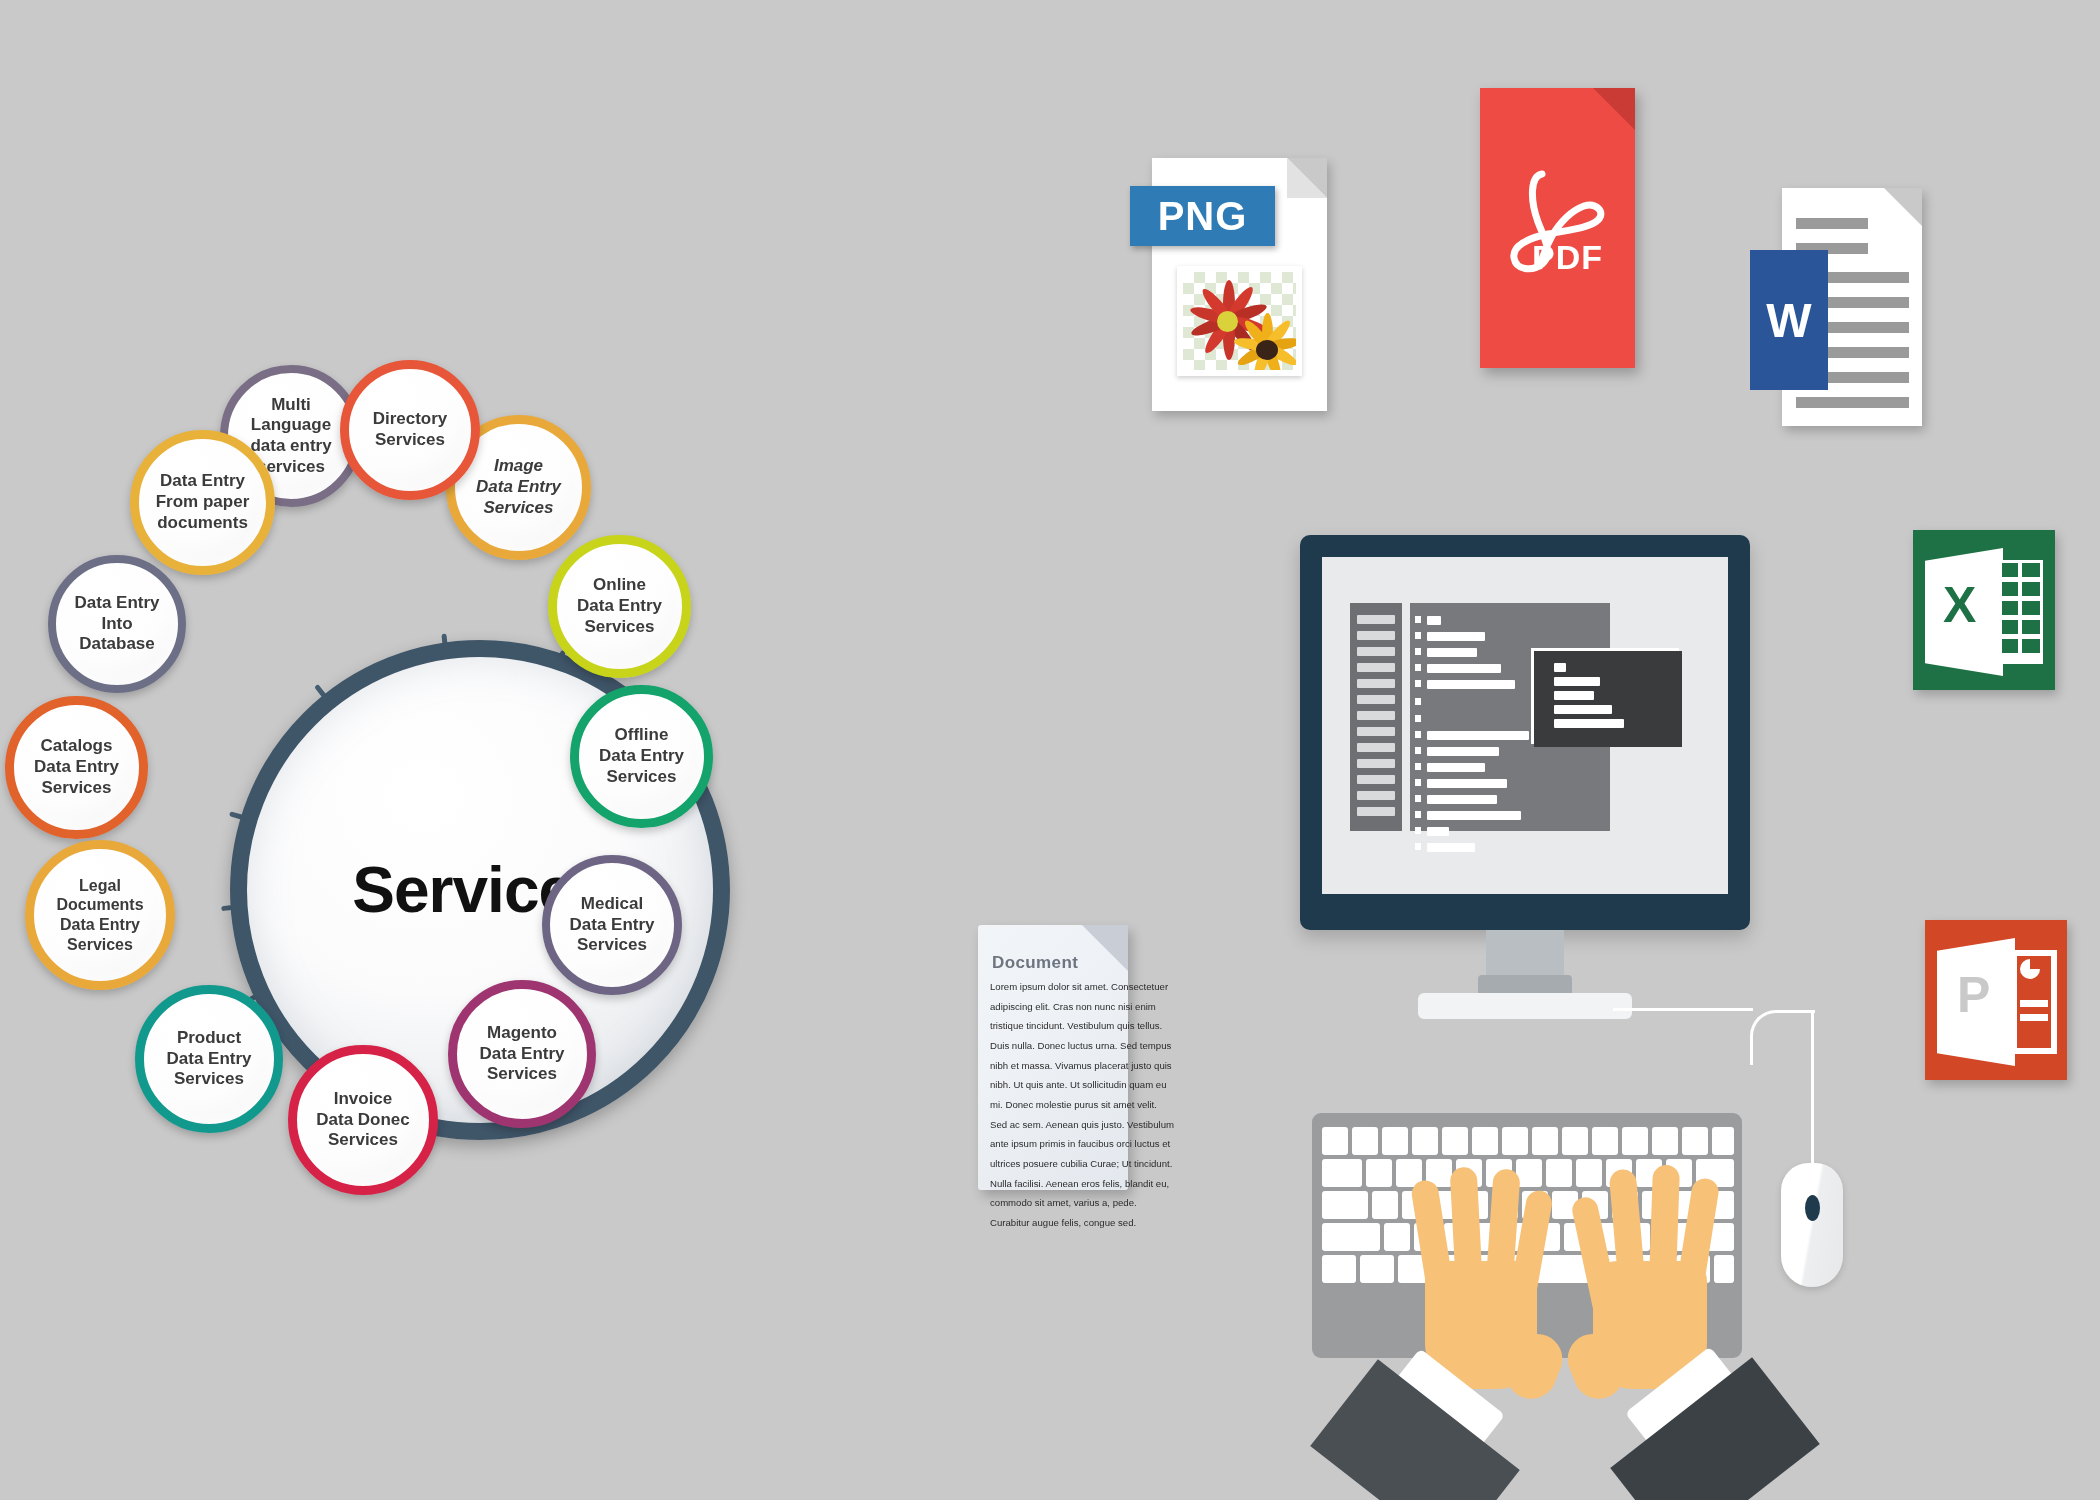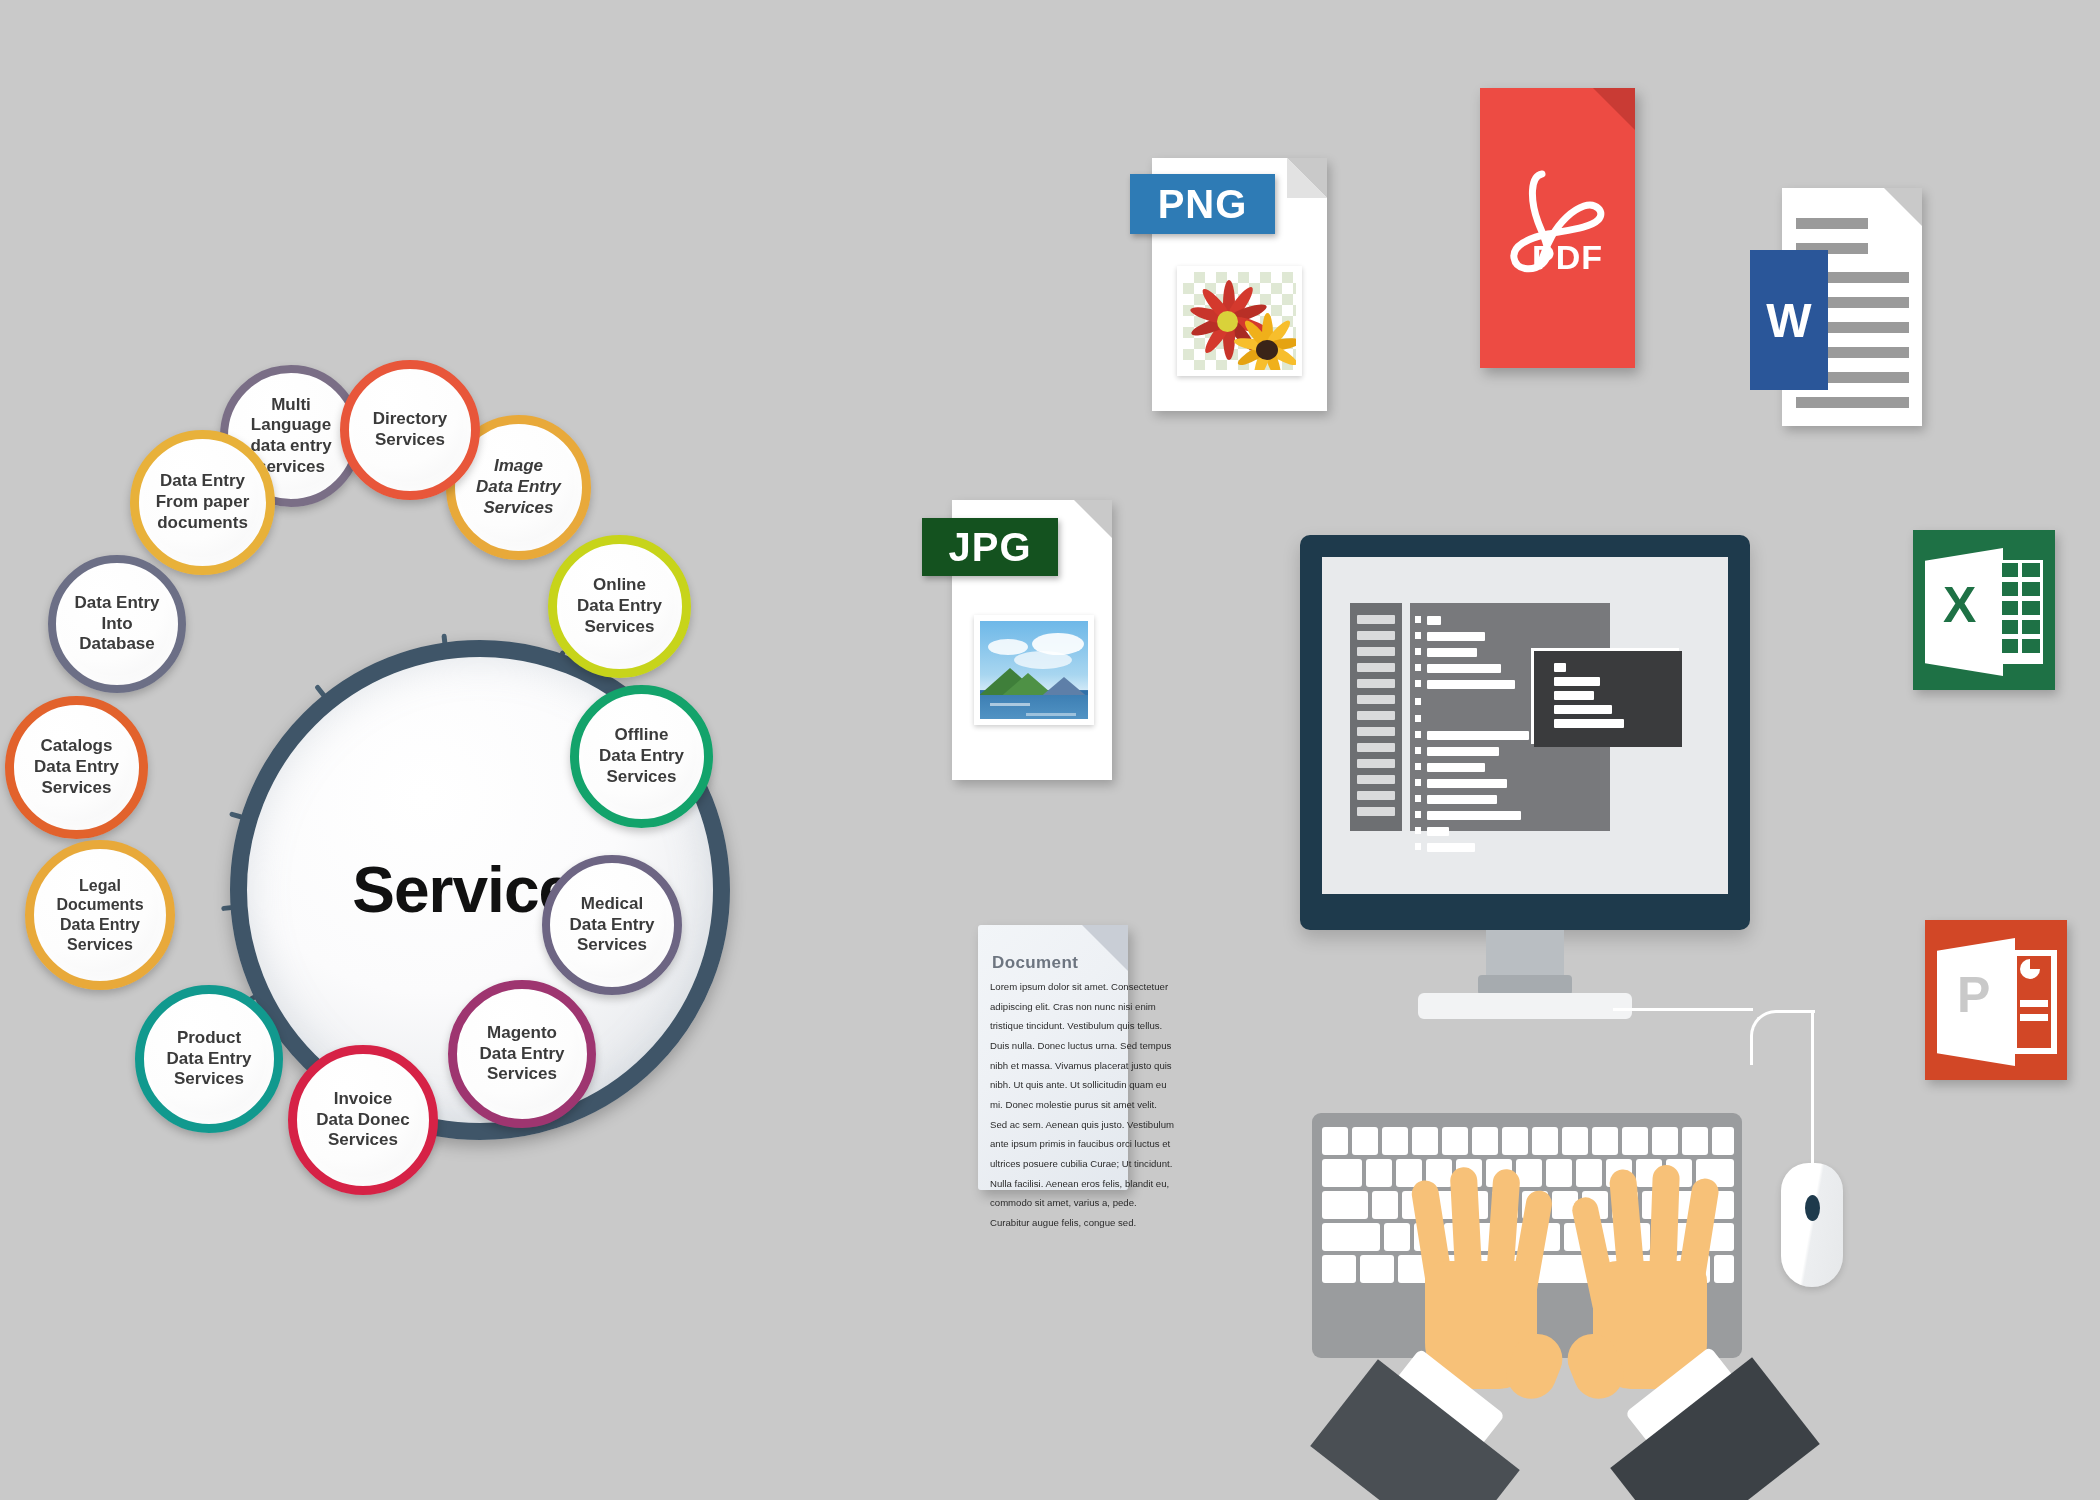--- a/index.html
+++ b/index.html
@@ -226,21 +226,21 @@
     <div class="node" style="left:310px;top:-80px;width:140px;height:140px;border:9px solid #E8563A;">
       <div class="txt" style="white-space:pre-line;font-size:17px;">Directory
 Services</div>
     </div>
   </div>
 
   <div style="position:absolute;left:1152px;top:158px;width:175px;height:253px;">
     <div class="doc-sheet" style="left:0;top:0;width:175px;height:253px;"></div>
     <div style="position:absolute;right:0;top:0;width:0;height:0;border-left:40px solid transparent;border-top:40px solid #c9c9c9;"></div>
     <div style="position:absolute;right:0;top:0;width:0;height:0;border-right:40px solid transparent;border-bottom:40px solid #e2e2e2;"></div>
-    <div class="badge" style="left:-22px;top:16px;width:145px;height:60px;background:#2E7BB5;font-size:40px;">PNG</div>
+    <div class="badge" style="left:-22px;top:28px;width:145px;height:60px;background:#2E7BB5;font-size:40px;">PNG</div>
     <div class="thumb" style="left:25px;top:108px;width:125px;height:110px;">
       <div class="checker">
 
         <div style="position:absolute;left:2px;top:6px;width:86px;height:86px;">
           <div class="petal" style="left:38px;top:2px;width:12px;height:40px;background:#C8352B;transform:rotate(0deg);"></div>
           <div class="petal" style="left:38px;top:2px;width:12px;height:40px;background:#D4392D;transform:rotate(35deg);"></div>
           <div class="petal" style="left:38px;top:2px;width:12px;height:40px;background:#B82F26;transform:rotate(70deg);"></div>
           <div class="petal" style="left:38px;top:2px;width:12px;height:40px;background:#D4392D;transform:rotate(105deg);"></div>
           <div class="petal" style="left:38px;top:2px;width:12px;height:40px;background:#A82A22;transform:rotate(140deg);"></div>
           <div class="petal" style="left:38px;top:2px;width:12px;height:40px;background:#C8352B;transform:rotate(180deg);"></div>
@@ -286,39 +286,20 @@
       <div class="wline" style="left:14px;top:84px;width:113px;"></div>
       <div class="wline" style="left:14px;top:109px;width:113px;"></div>
       <div class="wline" style="left:14px;top:134px;width:113px;"></div>
       <div class="wline" style="left:14px;top:159px;width:113px;"></div>
       <div class="wline" style="left:14px;top:184px;width:113px;"></div>
       <div class="wline" style="left:14px;top:209px;width:113px;"></div>
     </div>
     <div class="wbadge" style="left:-32px;top:62px;width:78px;height:140px;font-size:48px;">W</div>
   </div>
 
-  <div style="position:absolute;left:952px;top:500px;width:160px;height:280px;">
-    <div class="doc-sheet" style="left:0;top:0;width:160px;height:280px;"></div>
-    <div style="position:absolute;right:0;top:0;width:0;height:0;border-left:38px solid transparent;border-top:38px solid #c9c9c9;"></div>
-    <div class="badge" style="left:-30px;top:18px;width:136px;height:58px;background:#14521F;font-size:40px;">JPG</div>
-    <div class="thumb" style="left:22px;top:115px;width:120px;height:110px;">
-      <div style="width:100%;height:100%;position:relative;overflow:hidden;background:linear-gradient(180deg,#6EB8E8 0%,#A8D6F0 55%,#CFE8F7 70%,#2F6FA8 71%,#3E86BF 100%);">
-        <div style="position:absolute;left:8px;top:18px;width:40px;height:16px;border-radius:50%;background:rgba(255,255,255,.85);"></div>
-        <div style="position:absolute;left:52px;top:12px;width:52px;height:22px;border-radius:50%;background:rgba(255,255,255,.9);"></div>
-        <div style="position:absolute;left:34px;top:30px;width:58px;height:18px;border-radius:50%;background:rgba(255,255,255,.7);"></div>
-        <div style="position:absolute;left:-4px;top:47px;width:0;height:0;border-left:34px solid transparent;border-right:34px solid transparent;border-bottom:30px solid #3F7F3A;"></div>
-        <div style="position:absolute;left:18px;top:52px;width:0;height:0;border-left:30px solid transparent;border-right:30px solid transparent;border-bottom:26px solid #4E9145;"></div>
-        <div style="position:absolute;left:58px;top:56px;width:0;height:0;border-left:26px solid transparent;border-right:26px solid transparent;border-bottom:22px solid #5E7FA8;"></div>
-        <div style="position:absolute;left:0;top:74px;width:100%;height:40px;background:linear-gradient(180deg,#3D7FB4 0%,#5FA0CE 100%);"></div>
-        <div style="position:absolute;left:10px;top:82px;width:40px;height:3px;background:rgba(255,255,255,.55);"></div>
-        <div style="position:absolute;left:46px;top:92px;width:50px;height:3px;background:rgba(255,255,255,.45);"></div>
-
-      </div>
-    </div>
-  </div>
 
   <div style="position:absolute;left:978px;top:925px;width:150px;height:265px;">
     <div class="textdoc" style="left:0;top:0;width:150px;height:265px;border-radius:3px;">
       <div class="tcorner"></div>
     </div>
     <div class="tdoc-title" style="left:14px;top:28px;">Document</div>
     <div class="tdoc-body" style="left:12px;top:52px;">Lorem ipsum dolor sit amet. Consectetuer adipiscing elit. Cras non nunc nisi enim tristique tincidunt. Vestibulum quis tellus. Duis nulla. Donec luctus urna. Sed tempus nibh et massa. Vivamus placerat justo quis nibh. Ut quis ante. Ut sollicitudin quam eu mi. Donec molestie purus sit amet velit. Sed ac sem. Aenean quis justo. Vestibulum ante ipsum primis in faucibus orci luctus et ultrices posuere cubilia Curae; Ut tincidunt. Nulla facilisi. Aenean eros felis, blandit eu, commodo sit amet, varius a, pede. Curabitur augue felis, congue sed.</div>
   </div>
 
   <div class="mstile" style="left:1913px;top:530px;width:142px;height:160px;background:#1E7145;">

